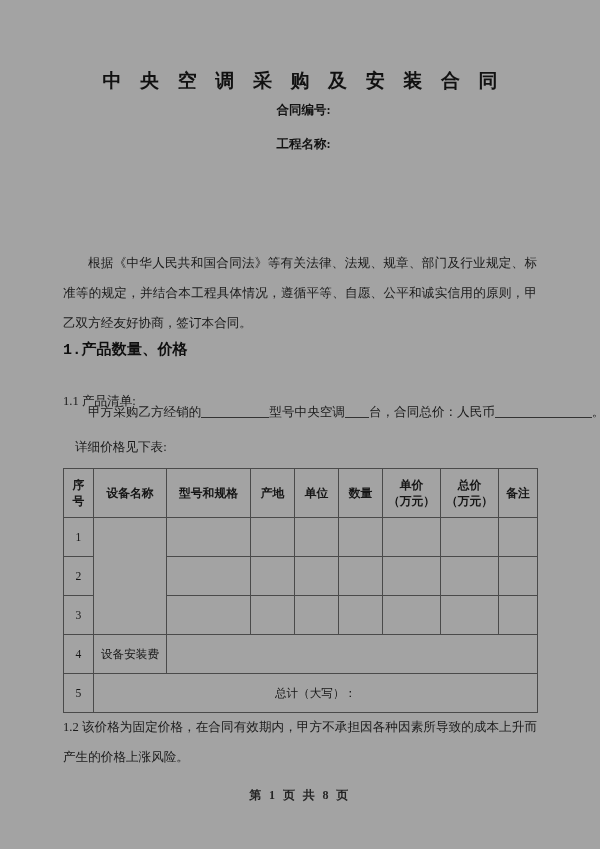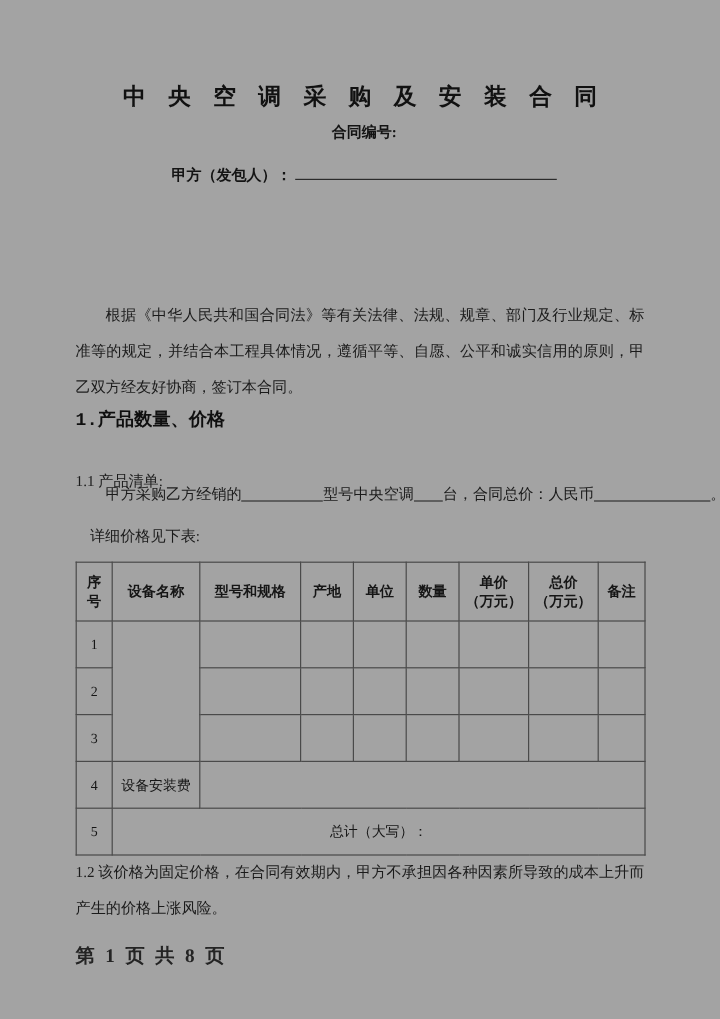--- a/index.html
+++ b/index.html
@@ -158,40 +158,41 @@
     padding-left: 8px;
   }
   .row-tall td { height: 40px; }
 
   
   .footer {
     position: absolute;
     top: 787px;
     left: 0;
     width: 474px;
-    font-size: 16px;
+    text-align: center;
+    font-size: 12px;
     font-weight: bold;
     letter-spacing: 2.4px;
     color: #242424;
   }
 </style>
 </head>
 <body>
 
 <div class="page">
   <div class="content">
 
     <div class="doc-title">中 央 空 调 采 购 及 安 装 合 同</div>
 
     <div class="field-block">
       <div class="field-row">
         <span class="field-label">合同编号:</span>
       </div>
       <div class="field-row">
-        <span class="field-label">甲方（发包人）：</span><span class="field-rule"></span>
+        <span class="field-label">工程名称:</span>
       </div>
     </div>
 
     <div class="para indent" id="preamble">根据《中华人民共和国合同法》等有关法律、法规、规章、部门及行业规定、标准等的规定，并结合本工程具体情况，遵循平等、自愿、公平和诚实信用的原则，甲乙双方经友好协商，签订本合同。</div>
 
     <div class="heading">1.产品数量、价格</div>
 
     <div class="para" id="sub-1-1">1.1 产品清单:</div>
 
     <div class="para" id="listing-line">

